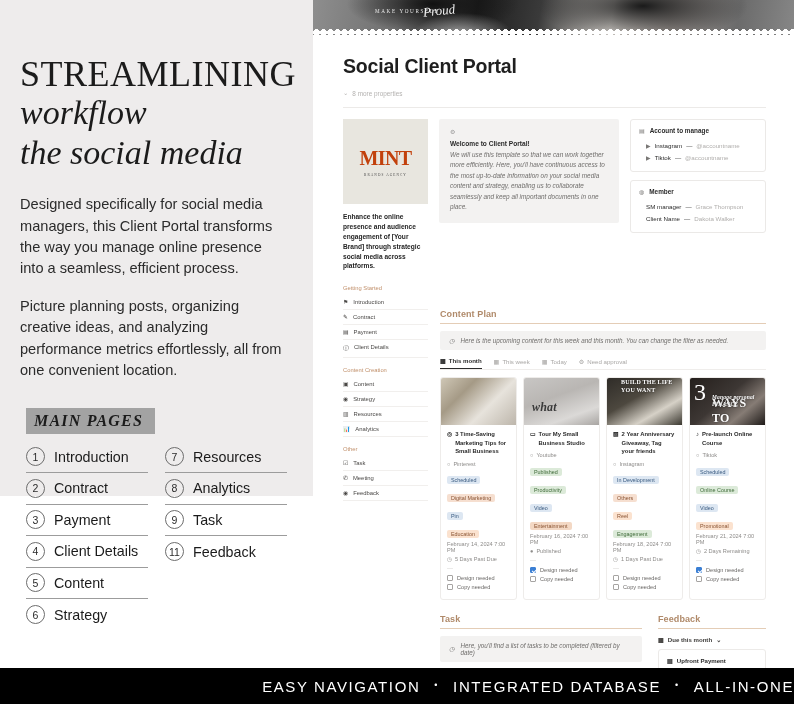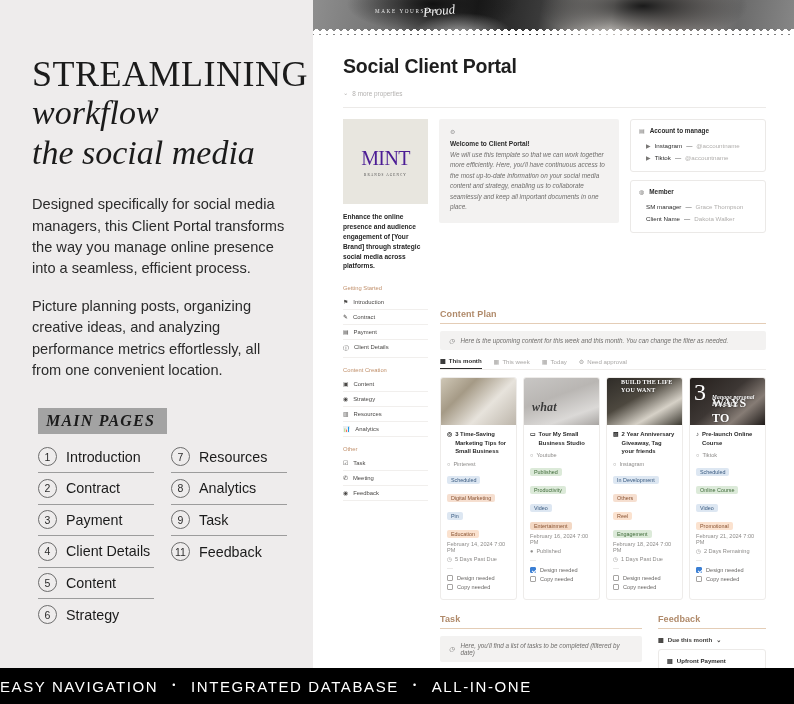--- a/index.html
+++ b/index.html
@@ -6,23 +6,23 @@
   html, body { width: 794px; height: 704px; overflow: hidden; }
   body {
     font-family: "Liberation Sans", sans-serif;
     background: #ffffff;
     position: relative;
   }
 
   
   #left-panel {
     position: absolute; left: 0; top: 0;
-    width: 313px; height: 668px;
+    width: 313px; height: 496px;
     background: #eeecec;
-    padding: 56px 26px 0 32px;
+    padding: 56px 26px 0 20px;
   }
   #headline-block { margin-bottom: 22px; }
   .h-serif-caps {
     font-family: "Liberation Serif", serif;
     font-size: 36px; letter-spacing: 0.5px;
     color: #1b1b1b; line-height: 1.0; font-weight: 400;
   }
   .h-serif-ital {
     font-family: "Liberation Serif", serif;
     font-style: italic; font-size: 34px;
@@ -108,22 +108,22 @@
 
   
   #top-zone { display: flex; gap: 11px; margin-bottom: 12px; }
   #logo-col { width: 85px; flex: 0 0 85px; }
   #logo-box {
     width: 85px; height: 85px; background: #e8e6df;
     display: flex; flex-direction: column;
     align-items: center; justify-content: center;
   }
   #logo-word {
-    font-family: "Liberation Serif", serif; font-weight: 400;
-    font-size: 20px; letter-spacing: -0.6px; color: #4c1d95; text-align: center;
+    font-family: "Liberation Serif", serif; font-weight: 700;
+    font-size: 20px; letter-spacing: -0.6px; color: #c2410c; text-align: center;
   }
   #logo-sub {
     font-family: "Liberation Serif", serif; font-size: 3.4px;
     letter-spacing: 1.1px; color: #4a4a4a; margin-top: 3px;
   }
   #logo-caption {
     font-size: 6.6px; font-weight: 700; line-height: 1.5;
     color: #1f1f1f; margin-top: 8px;
   }
 
@@ -237,21 +237,21 @@
     font-size: 6.1px; color: #3d3b39; font-weight: 700;
     display: flex; align-items: center; gap: 4px; margin-bottom: 6px;
   }
   #inv-card { border: 1px solid #eceae8; border-radius: 3px; padding: 7px 8px; }
   .inv-title { font-size: 6.1px; font-weight: 700; color: #2b2b2b; display: flex; gap: 4px; margin-bottom: 4px; }
   .inv-line { font-size: 5.9px; color: #6f6d6b; padding: 1.8px 0; display: flex; align-items: center; gap: 3px; }
 
   
   #footer {
     position: absolute; left: 0; bottom: 0; width: 794px; height: 36px;
-    background: #000; display: flex; align-items: center; justify-content: flex-start;
+    background: #000; display: flex; align-items: center; justify-content: flex-end;
   }
   #footer-inner {
     display: flex; align-items: center; gap: 14px;
     color: #fff; font-size: 15px; letter-spacing: 1.6px;
   }
   .f-dot { font-size: 9px; position: relative; top: -1px; }
 </style>
 </head>
 <body>
 

